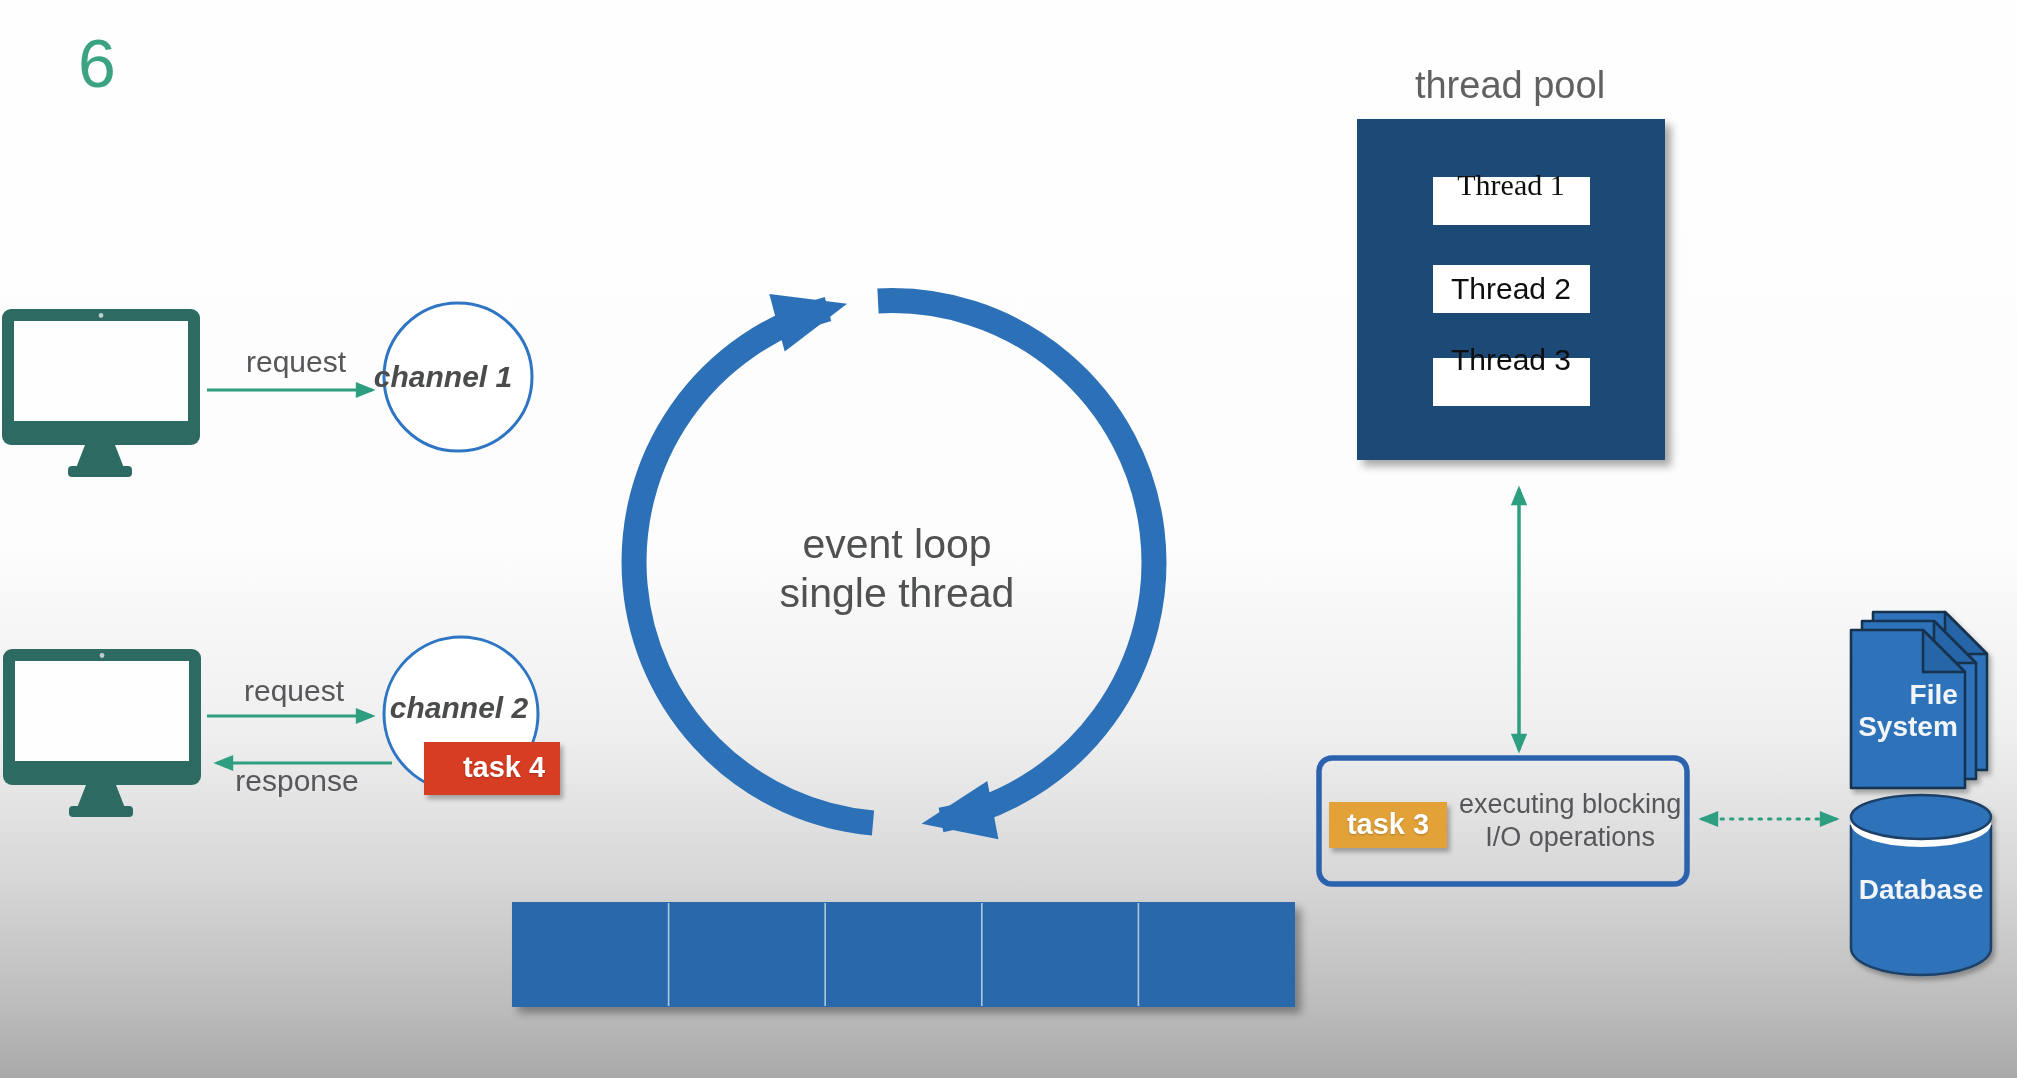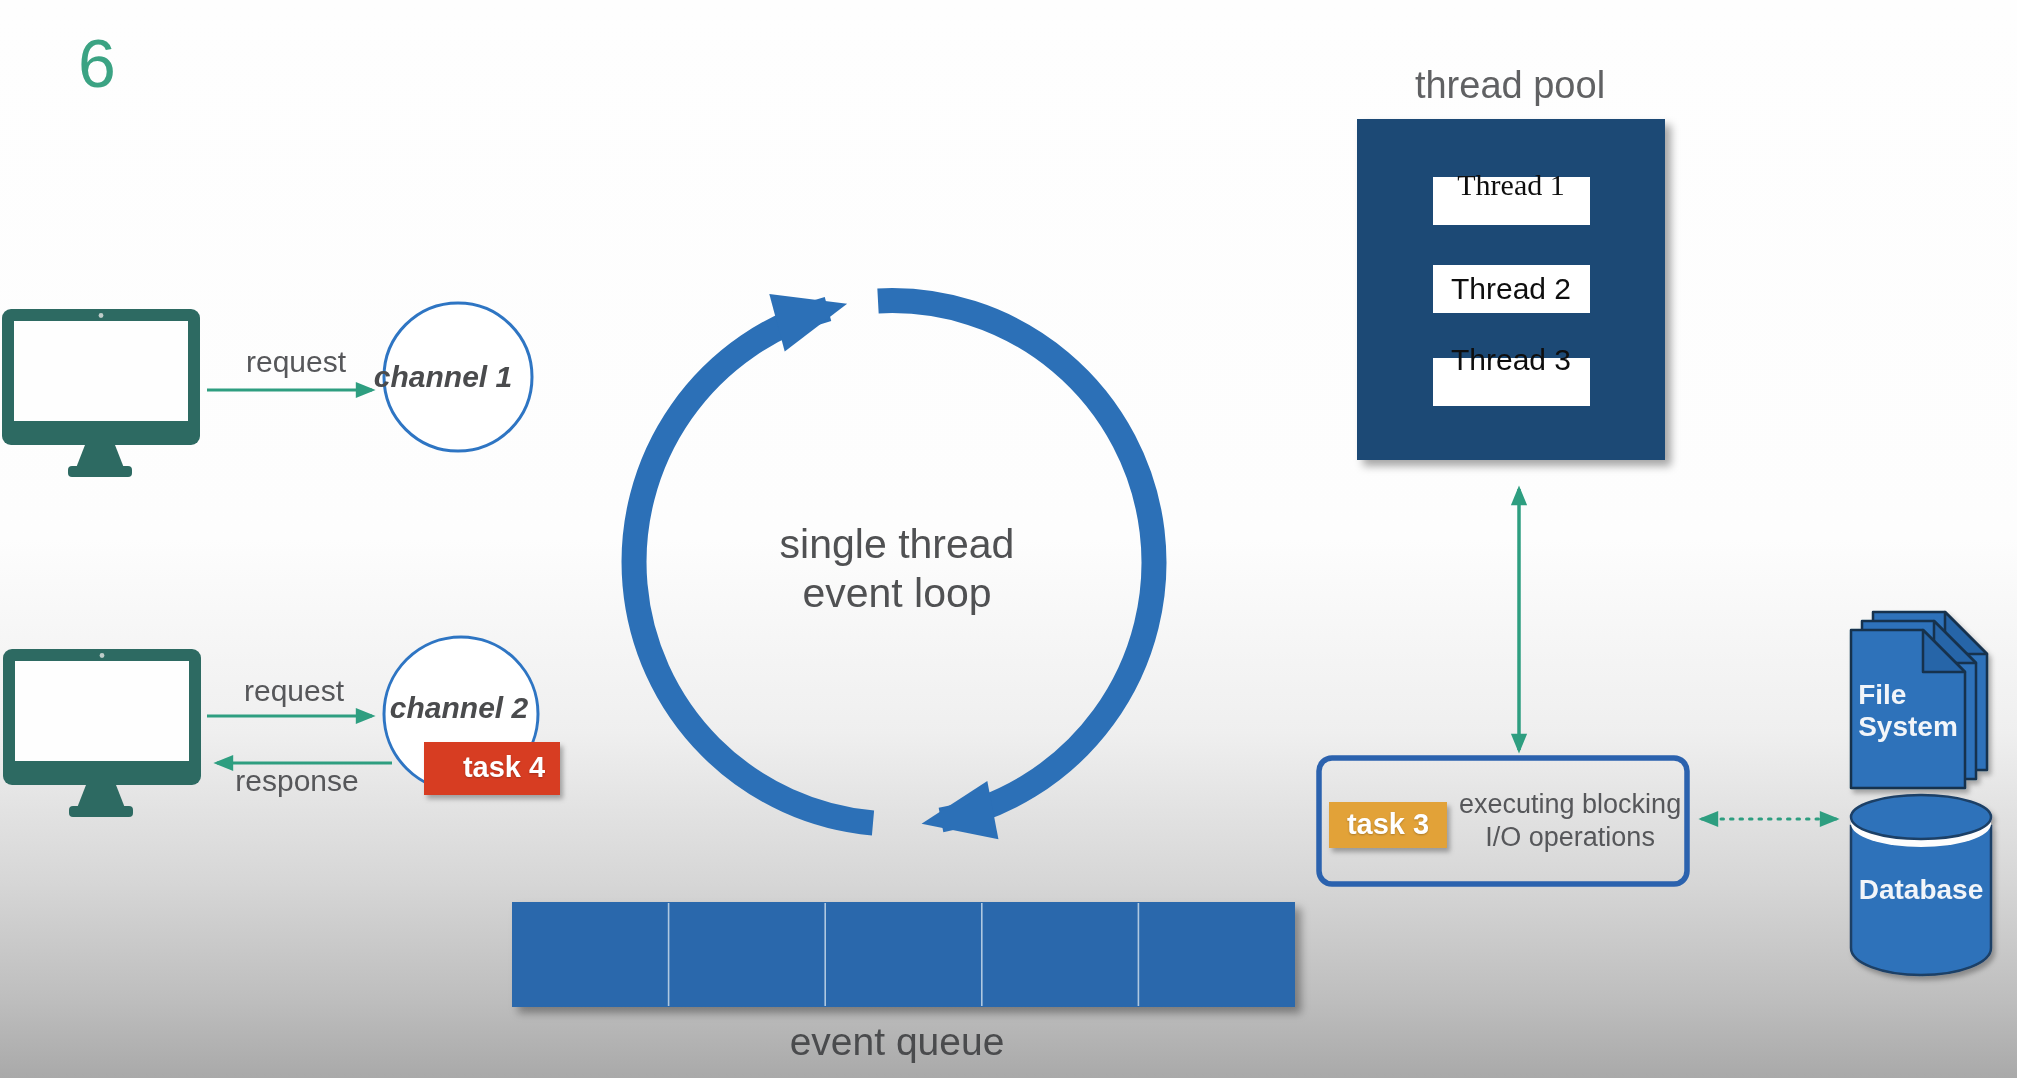--- a/index.html
+++ b/index.html
@@ -15,21 +15,21 @@
   .slide-num{left:78px;top:24px;transform:none;font-size:68px;color:#3BA383;}
   .arrow-label{font-size:30px;color:#56575A;}
   .channel-label{font-size:30px;font-style:italic;font-weight:700;color:#4A4B4D;}
   .task-label{font-size:29px;font-weight:700;color:#FFFFFF;text-shadow:0 1px 2px rgba(0,0,0,.25);}
   .loop-label{left:897px;top:569px;font-size:41px;color:#505153;text-align:center;line-height:1.2;}
   .loop-label span{display:block;}
   .pool-title{left:1510px;top:86px;font-size:38px;color:#606163;}
   .thread-label{font-size:30px;color:#0E0E0E;}
   .exec-label{left:1459px;top:821px;transform:translate(0,-50%);font-size:27px;color:#56575A;text-align:center;line-height:1.22;}
   .exec-label span{display:block;}
-  .storage-label{font-size:28px;font-weight:700;color:#F2F5F9;text-align:left;line-height:1.15;}
+  .storage-label{font-size:28px;font-weight:700;color:#F2F5F9;text-align:right;line-height:1.15;}
   .storage-label span{display:block;}
   .queue-label{left:897px;top:1042px;font-size:39px;color:#4A4B4D;}
 </style>
 </head>
 <body>
 
 <div id="stage">
 
   <svg id="draw-layer" width="2017" height="1078" viewBox="0 0 2017 1078">
     <defs>
@@ -122,36 +122,35 @@
 
   <div class="t arrow-label" style="left:296px;top:362px;">request</div>
   <div class="t channel-label" style="left:443px;top:377px;text-align:center;">channel 1</div>
 
   <div class="t arrow-label" style="left:294px;top:691px;">request</div>
   <div class="t channel-label" style="left:459px;top:708px;">channel 2</div>
   <div class="t arrow-label" style="left:297px;top:781px;">response</div>
   <div class="t task-label" style="left:492px;top:768px;margin-left:12px;">task 4</div>
 
   <div class="t loop-label">
+    <span>event loop</span>
     <span>single thread</span>
-    <span>event loop</span>
   </div>
 
   <div class="t pool-title">thread pool</div>
   <div class="t thread-label" style="left:1511px;top:185px;font-family:Liberation Serif, serif;">Thread 1</div>
   <div class="t thread-label" style="left:1511px;top:289px;">Thread 2</div>
   <div class="t thread-label" style="left:1511px;top:360px;">Thread 3</div>
 
   <div class="t task-label" style="left:1388px;top:825px;">task 3</div>
   <div class="t exec-label">
     <span>executing blocking</span>
     <span>I/O operations</span>
   </div>
 
   <div class="t storage-label" style="left:1908px;top:711px;">
     <span>File</span>
     <span>System</span>
   </div>
   <div class="t storage-label" style="left:1921px;top:890px;">Database</div>
 
-  <div class="t queue-label">event queue</div>
 
 </div>
 
 </body></html>

